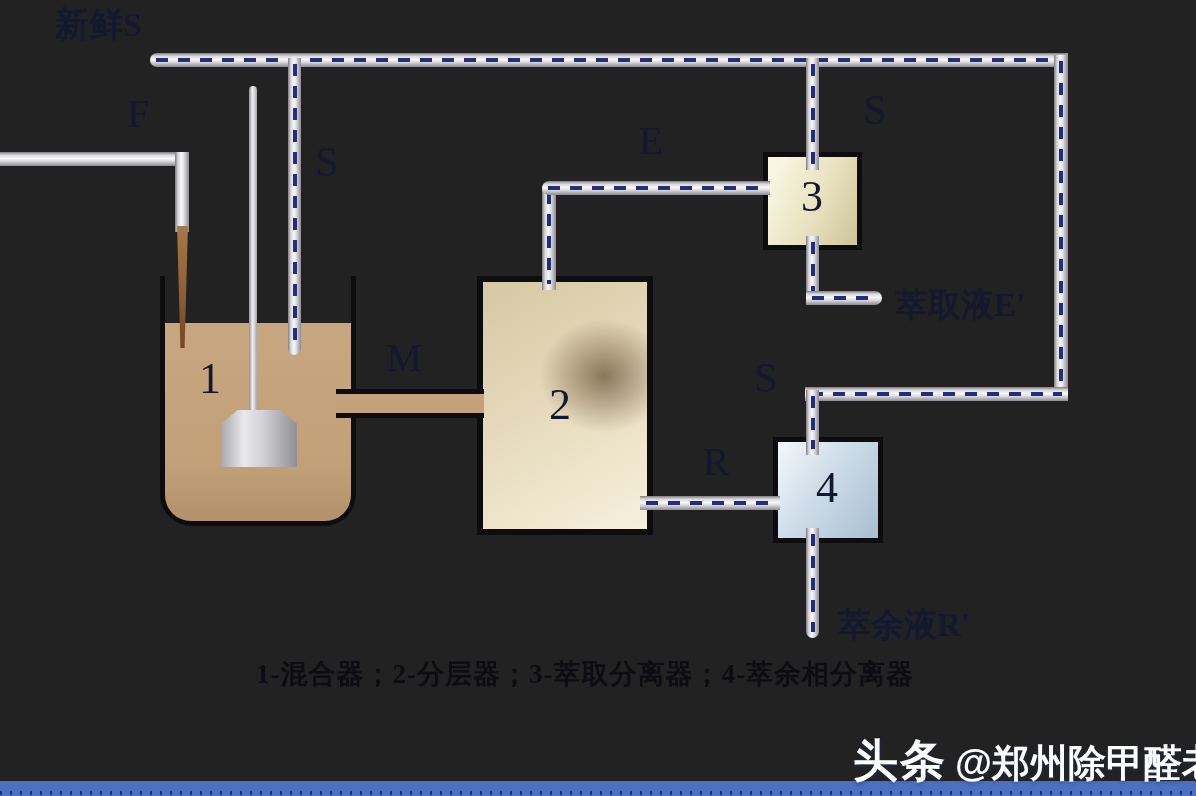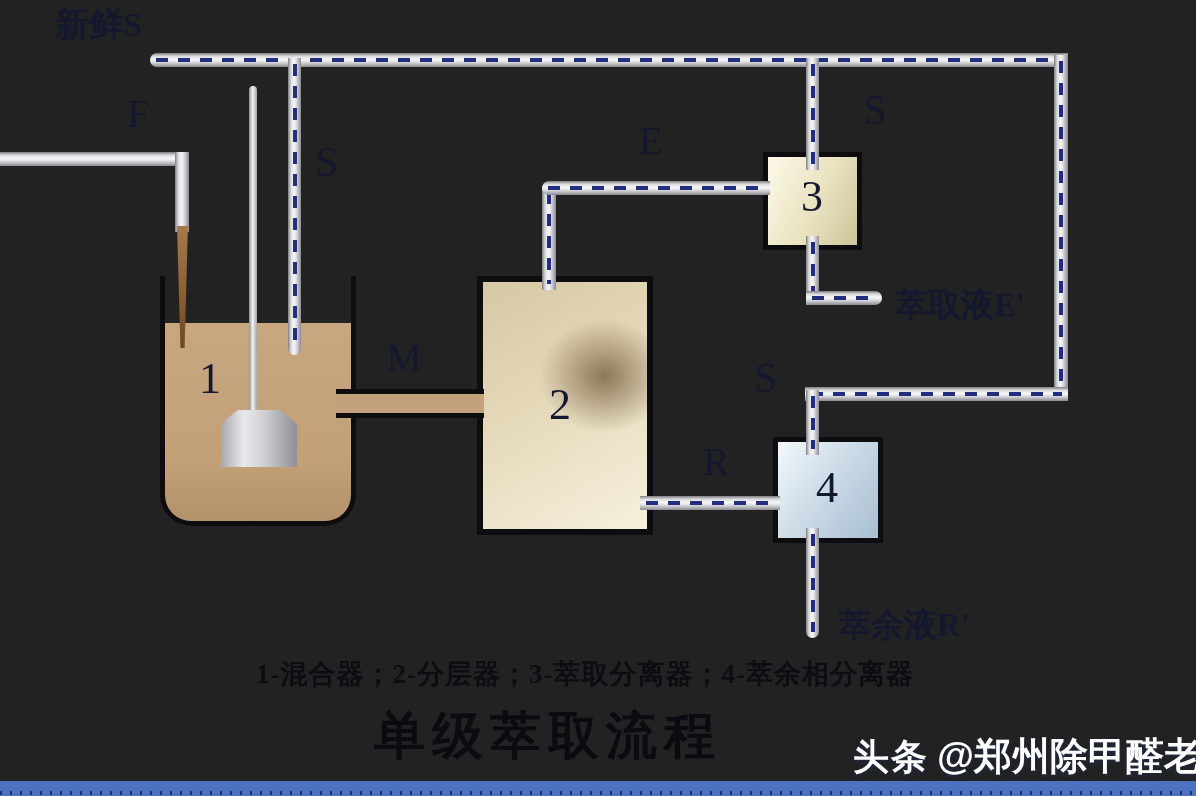--- a/index.html
+++ b/index.html
@@ -60,21 +60,21 @@
   .letter { font-size:42px; transform:translate(-50%,-50%); }
   .num { font-size:44px; transform:translate(-50%,-50%); }
   .cjk { font-size:33px; font-weight:600; }
   .caption { font-size:27px; font-weight:700; color:#0c0c12; transform:translateX(-50%);
     font-family:"Liberation Serif", serif; letter-spacing:1px; }
   .title { font-size:51px; font-weight:800; color:#0a0a10; transform:translateX(-50%);
     letter-spacing:7px; font-family:"Liberation Serif", serif; }
   .watermark { position:absolute; left:853px; top:731px; z-index:12; color:#ffffff;
     font-family:"Liberation Sans", sans-serif; font-weight:700; font-size:38px;
     text-shadow:0 2px 4px rgba(30,50,110,.5); white-space:nowrap; }
-  .watermark .brand { font-weight:900; font-size:36px; letter-spacing:2px; margin-right:8px; }
+  .watermark .brand { font-weight:900; font-size:45px; letter-spacing:2px; margin-right:8px; }
 
   
   .bottom-strip { position:absolute; left:0; right:0; bottom:0; height:15px; z-index:3;
     background:#4d71c1; }
   .bottom-ticks { position:absolute; left:0; right:0; bottom:1px; height:4px;
     background:repeating-linear-gradient(90deg, rgba(22,38,95,.85) 0 2px, rgba(0,0,0,0) 2px 10px); }
 </style>
 </head>
 <body>
 
@@ -157,19 +157,18 @@
 
   <div class="lab num" style="left:210px; top:378px;">1</div>
   <div class="lab num" style="left:560px; top:404px;">2</div>
   <div class="lab num" style="left:812px; top:196px;">3</div>
   <div class="lab num" style="left:827px; top:487px;">4</div>
 
   <div class="lab cjk" style="left:895px; top:283px;">萃取液E'</div>
   <div class="lab cjk" style="left:838px; top:603px;">萃余液R'</div>
 
   <div class="lab caption" style="left:585px; top:656px;">1-混合器；2-分层器；3-萃取分离器；4-萃余相分离器</div>
-  <div class="lab title" style="left:548px; top:702px;">单级萃取流程</div>
 
   <div class="watermark">
     <span class="brand">头条</span><span>@郑州除甲醛老冯</span>
   </div>
 
 </div>
 
 </body></html>

